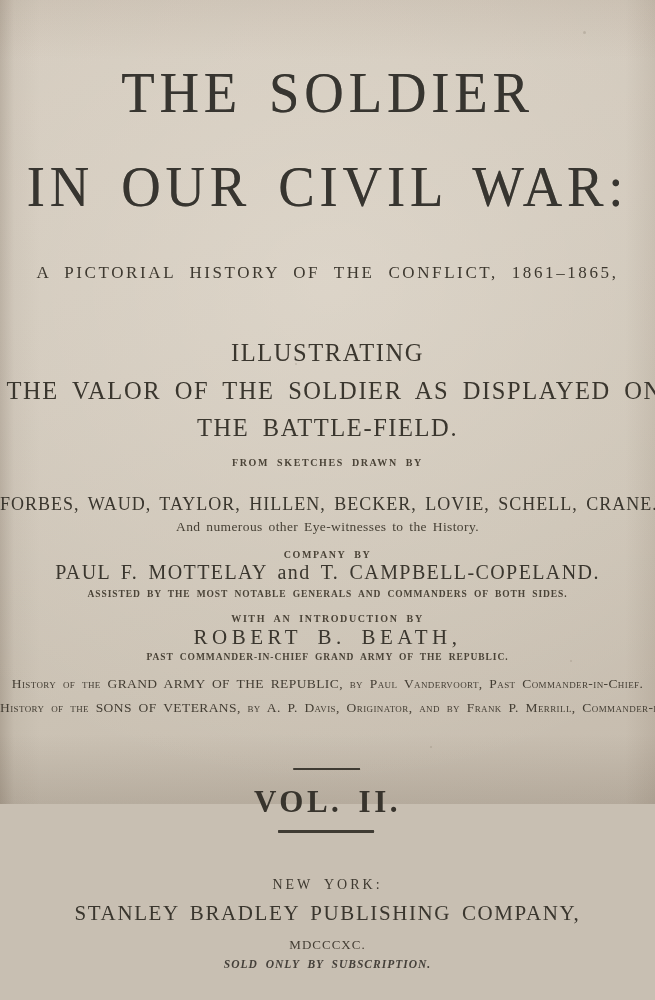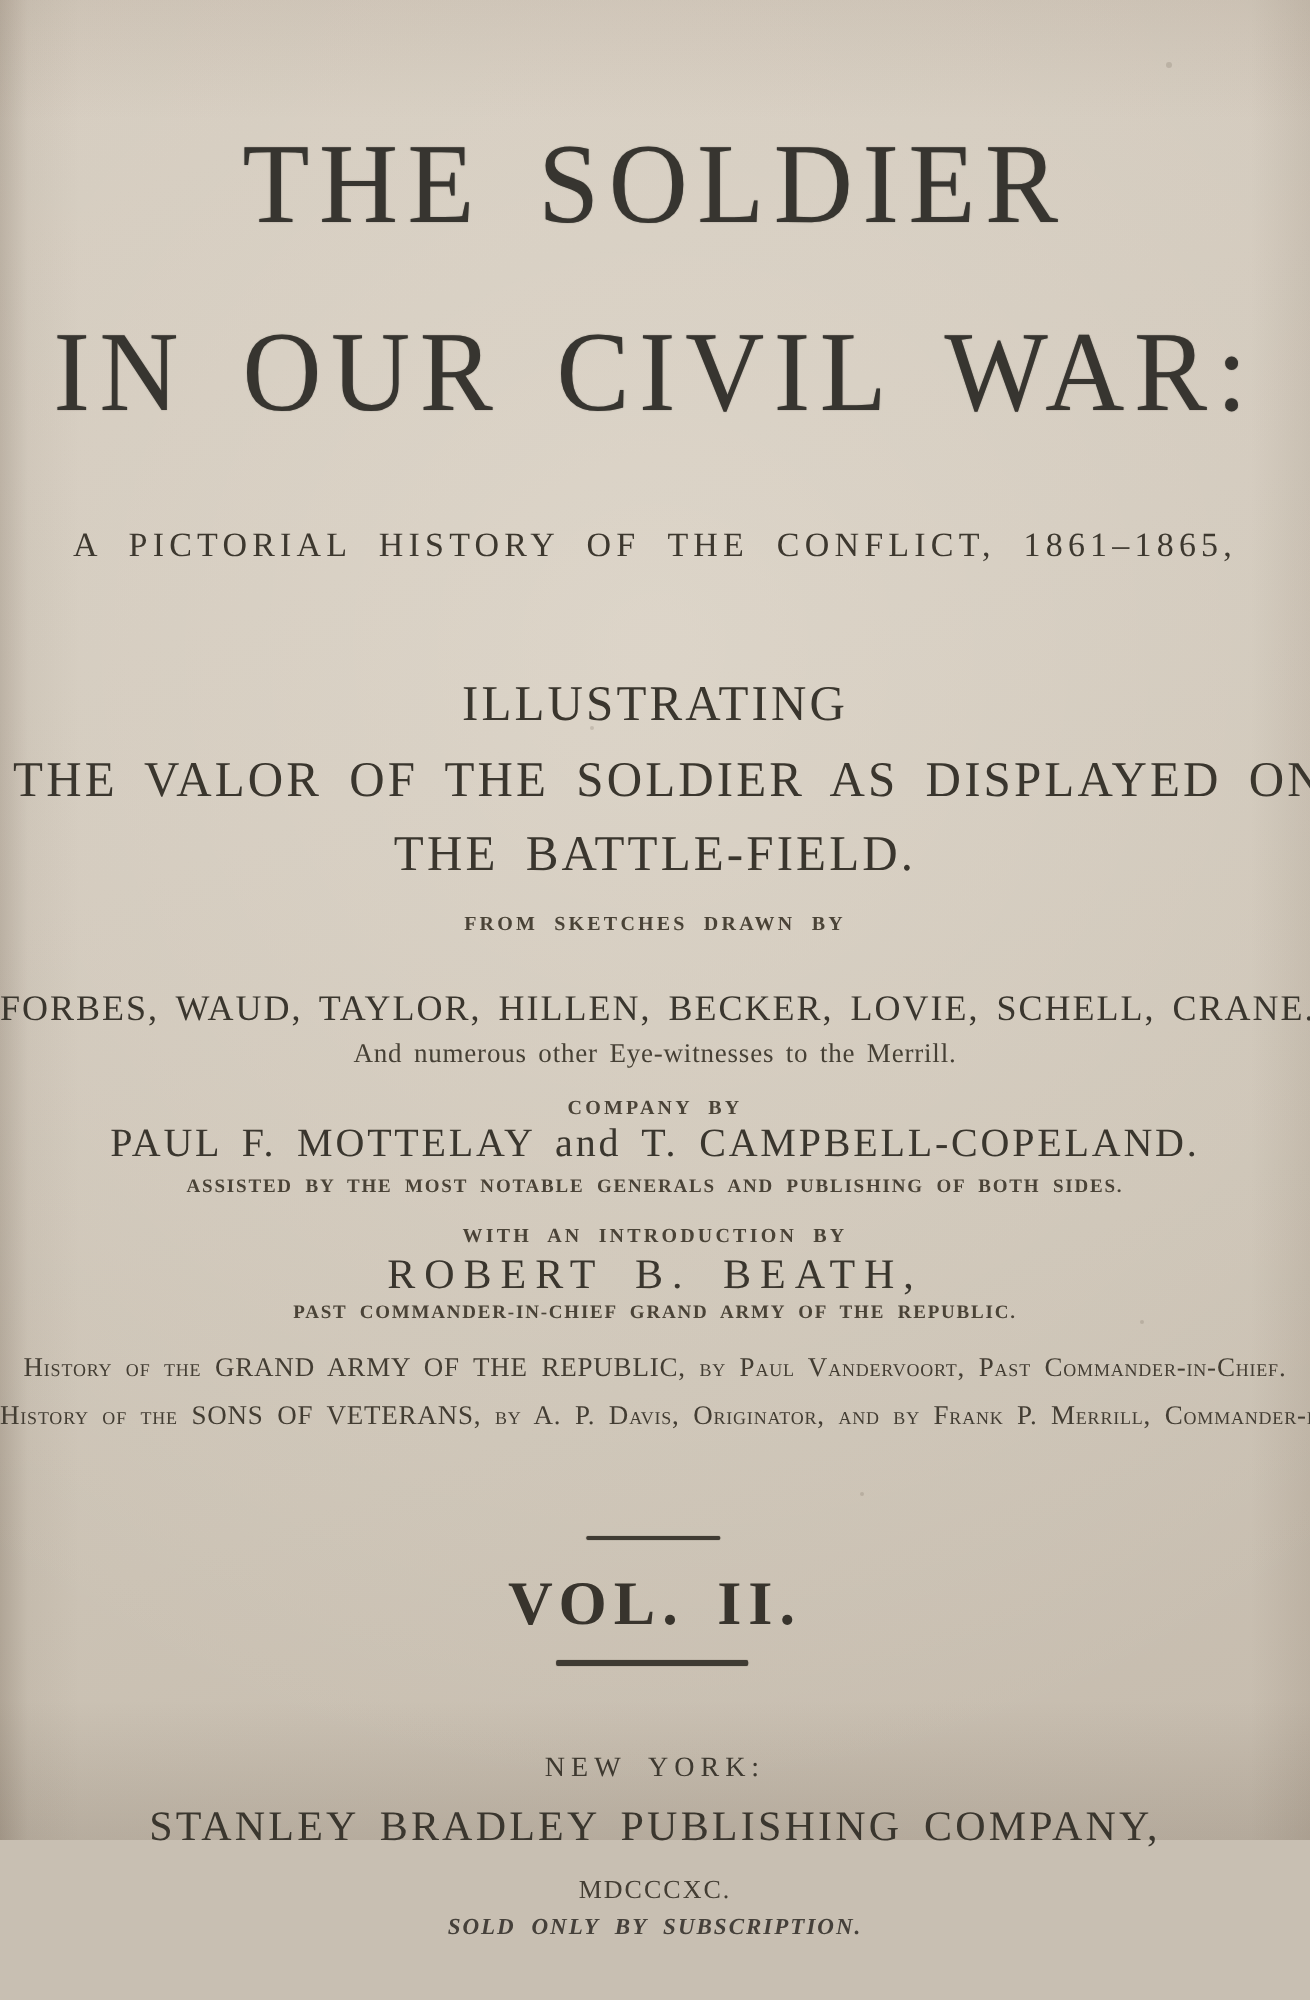--- a/index.html
+++ b/index.html
@@ -2,21 +2,21 @@
 <html><head>
 <meta charset="utf-8">
 <style>
   html,body{margin:0;padding:0;}
   body{
     width:655px;height:1000px;overflow:hidden;
     font-family:"Liberation Serif","DejaVu Serif",serif;
     background:#c8bfb2;
   }
   .page{
-    position:relative;width:655px;height:920px;
+    position:relative;width:655px;height:804px;
     background:
       radial-gradient(ellipse 120% 90% at 50% 35%, rgba(255,250,240,0.28), rgba(0,0,0,0) 70%),
       linear-gradient(to right, rgba(80,62,45,0.22) 0, rgba(80,62,45,0.05) 14px, rgba(0,0,0,0) 40px),
       linear-gradient(to bottom, rgba(120,95,75,0.10) 0, rgba(0,0,0,0) 60px),
       linear-gradient(to top, rgba(70,55,40,0.14) 0, rgba(0,0,0,0) 70px),
       linear-gradient(to left, rgba(90,70,50,0.10) 0, rgba(0,0,0,0) 30px),
       linear-gradient(160deg,#d3cabd 0%,#cfc6b9 40%,#cbc2b4 70%,#c6bcae 100%);
     color:#35322c;
   }
   .line{
@@ -98,27 +98,27 @@
   <div class="line illus" style="top:340px">ILLUSTRATING</div>
 
   <div class="line illus" style="top:378px">THE VALOR OF THE SOLDIER AS DISPLAYED ON</div>
 
   <div class="line illus" style="top:415px">THE BATTLE-FIELD.</div>
 
   <div class="line tinyhead" style="top:458px">FROM SKETCHES DRAWN BY</div>
 
   <div class="line artists" style="top:495px">FORBES, WAUD, TAYLOR, HILLEN, BECKER, LOVIE, SCHELL, CRANE.</div>
 
-  <div class="line eyewit" style="top:520px">And numerous other Eye-witnesses to the Merrill.</div>
+  <div class="line eyewit" style="top:520px">And numerous other Eye-witnesses to the History.</div>
 
   <div class="line tinyhead" style="top:550px">COMPANY BY</div>
 
   <div class="line editors" style="top:562px">PAUL F. MOTTELAY and T. CAMPBELL-COPELAND.</div>
 
-  <div class="line smallcapsnote" style="top:590px">ASSISTED BY THE MOST NOTABLE GENERALS AND PUBLISHING OF BOTH SIDES.</div>
+  <div class="line smallcapsnote" style="top:590px">ASSISTED BY THE MOST NOTABLE GENERALS AND COMMANDERS OF BOTH SIDES.</div>
 
   <div class="line tinyhead" style="top:614px">WITH AN INTRODUCTION BY</div>
 
   <div class="line beath" style="top:627px">ROBERT B. BEATH,</div>
 
   <div class="line smallcapsnote" style="top:653px">PAST COMMANDER-IN-CHIEF GRAND ARMY OF THE REPUBLIC.</div>
 
   <div class="line hist" style="top:677px">History of the GRAND ARMY OF THE REPUBLIC, by Paul Vandervoort, Past Commander-in-Chief.</div>
 
   <div class="line hist" style="top:701px">History of the SONS OF VETERANS, by A. P. Davis, Originator, and by Frank P. Merrill, Commander-in-Chief</div>

